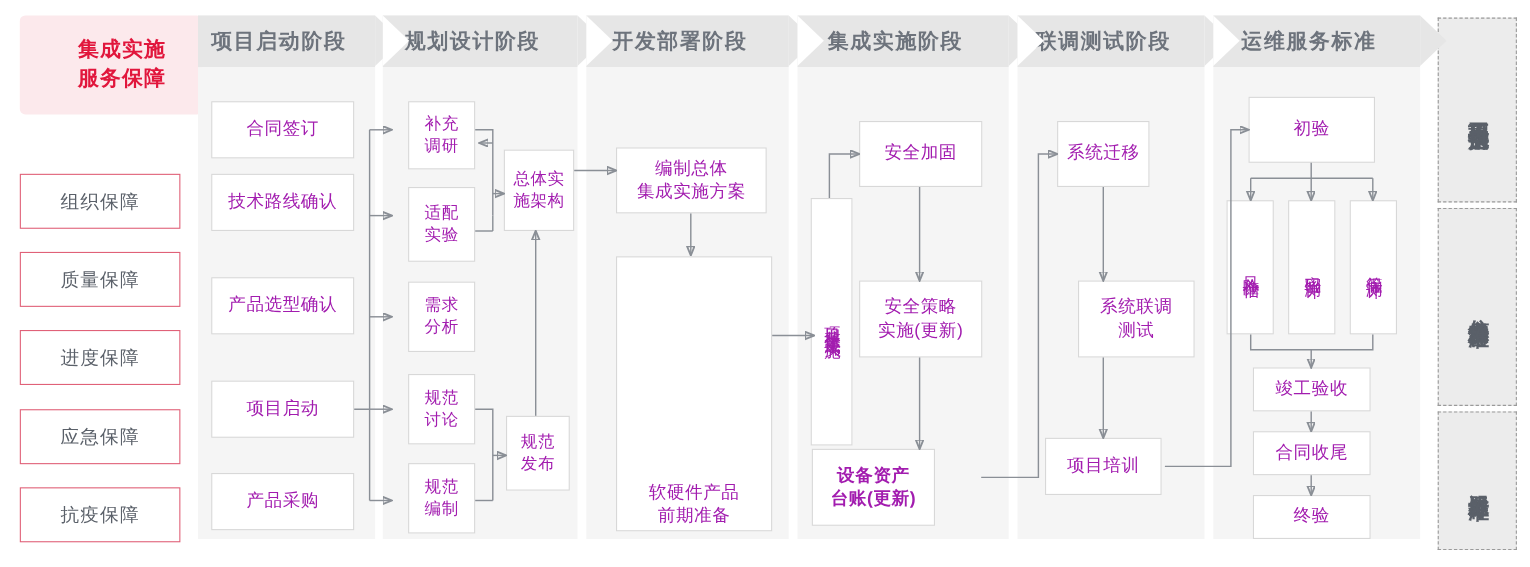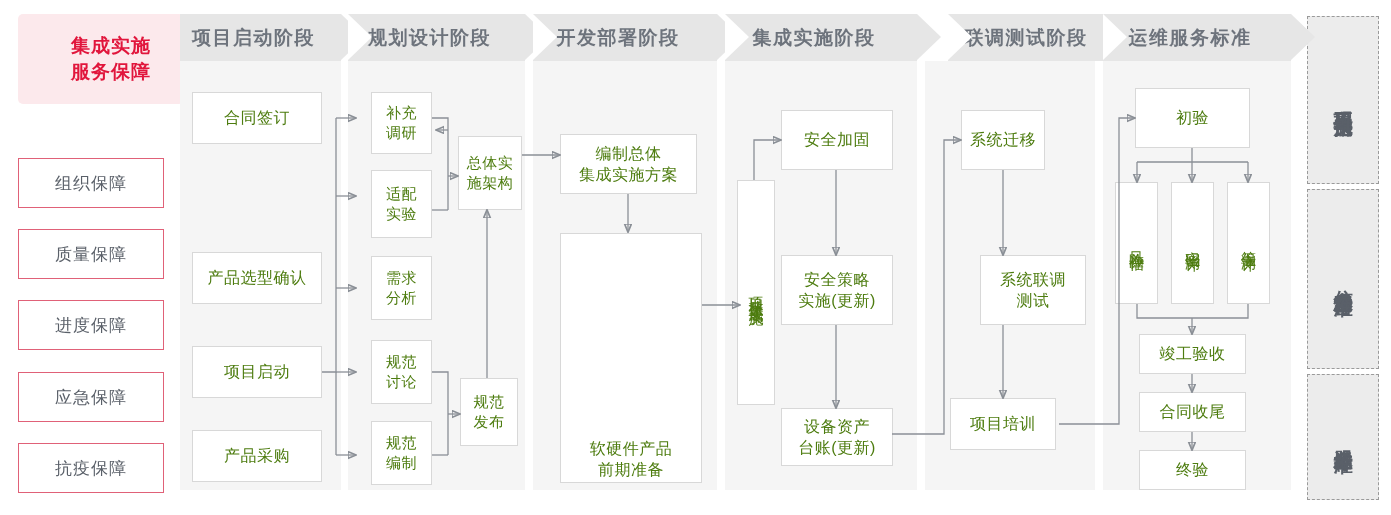--- a/index.html
+++ b/index.html
@@ -89,21 +89,21 @@
   
   .node{
     position:absolute;
     background:#ffffff;
     border:1px solid #d8d8d8;
     box-sizing:border-box;
     display:flex;
     align-items:center;
     justify-content:center;
     text-align:center;
-    color:#4d7c0f;
+    color:#a21caf;
     font-size:16px;
     line-height:1.32;
     letter-spacing:0.5px;
     padding:2px;
   }
   .node.small{font-size:15px;}
   .node.vtext{
     writing-mode:vertical-rl;
     text-orientation:upright;
     letter-spacing:2px;
@@ -182,21 +182,21 @@
   </div>
   <div class="phase-head" style="left:348px; width:177px;">
     <span>规划设计阶段</span>
   </div>
   <div class="phase-head" style="left:533px; width:184px;">
     <span>开发部署阶段</span>
   </div>
   <div class="phase-head" style="left:725px; width:192px;">
     <span>集成实施阶段</span>
   </div>
-  <div class="phase-head" style="left:925px; width:170px;margin-left:23px;">
+  <div class="phase-head" style="left:925px; width:170px;">
     <span>联调测试阶段</span>
   </div>
   <div class="phase-head" style="left:1103px; width:188px;">
     <span>运维服务标准</span>
   </div>
 
   <svg id="wires">
     <defs>
       <marker id="ah" markerWidth="7" markerHeight="7" refX="6.2" refY="3" orient="auto">
         <path d="M0,0.4 L6.4,3 L0,5.6 Z" fill="#8a8f96" stroke="none"></path>
@@ -250,20 +250,23 @@
     <path d="M1137,304 V318 H1248 V304"></path>
     <path d="M1192,318 V334" marker-end="url(#ah)"></path>
 
     <path d="M1192,374 V392" marker-end="url(#ah)"></path>
     <path d="M1192,432 V450" marker-end="url(#ah)"></path>
   </svg>
 
   <div class="node" style="left:192px; top:92px;  width:130px; height:52px;">
     <span>合同签订</span>
   </div>
+  <div class="node" style="left:192px; top:158px; width:130px; height:52px;">
+    <span>技术路线确认</span>
+  </div>
   <div class="node" style="left:192px; top:252px; width:130px; height:52px;">
     <span>产品选型确认</span>
   </div>
   <div class="node" style="left:192px; top:346px; width:130px; height:52px;">
     <span>项目启动</span>
   </div>
   <div class="node" style="left:192px; top:430px; width:130px; height:52px;">
     <span>产品采购</span>
   </div>
 
@@ -328,21 +331,21 @@
   </div>
   <div class="node" style="left:781px; top:110px; width:112px; height:60px;align-items:center;">
     <span>安全加固</span>
   </div>
   <div class="node" style="left:781px; top:255px; width:112px; height:70px;">
     <div>
       <div>安全策略</div>
       <div>实施(更新)</div>
     </div>
   </div>
-  <div class="node" style="left:781px; top:408px; width:112px; height:58px;">
+  <div class="node" style="left:738px; top:408px; width:112px; height:70px;font-weight:bold;">
     <div>
       <div>设备资产</div>
       <div>台账(更新)</div>
     </div>
   </div>
 
   <div class="node" style="left:961px; top:110px; width:84px; height:60px;">
     <span>系统迁移</span>
   </div>
   <div class="node" style="left:980px; top:255px; width:106px; height:70px;align-items:center;">

